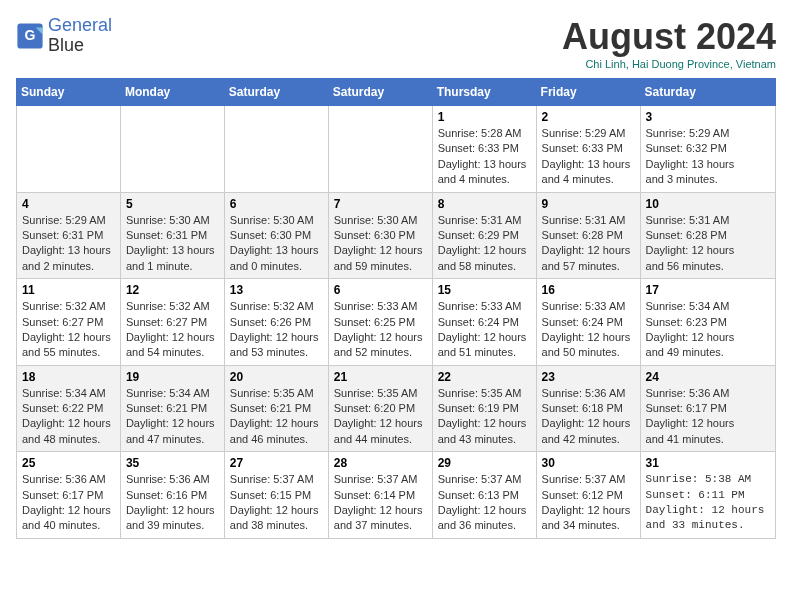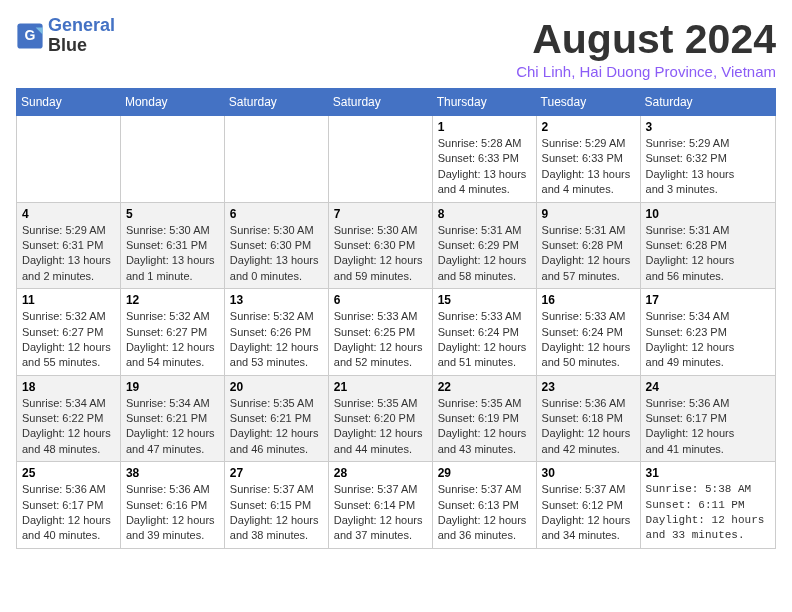--- a/index.html
+++ b/index.html
@@ -15,56 +15,56 @@
       justify-content: space-between;
       align-items: flex-start;
       margin-bottom: 8px;
     }
     .logo {
       display: flex;
       align-items: center;
     }
     .logo-text {
       font-size: 18px;
-      font-weight: bold;
+      font-weight: normal;
       color: #333;
       line-height: 1.1;
     }
     .logo-text span {
       color: #4472c4;
     }
     .logo-icon {
       width: 28px;
       height: 28px;
       margin-right: 4px;
     }
     .title-area {
       text-align: right;
     }
     .month-title {
-      font-size: 41px;
+      font-size: 36px;
       font-weight: bold;
       color: #333;
     }
     .location-title {
-      font-size: 15px;
-      color: #8b5cf6;
+      font-size: 11px;
+      color: #0f766e;
     }
     .calendar-table {
       width: 100%;
       border-collapse: collapse;
       font-size: 11px;
     }
     .calendar-table th {
       background-color: #4472c4;
       color: #fff;
       padding: 6px 4px;
       text-align: left;
       font-size: 12px;
-      font-weight: normal;
+      font-weight: bold;
       border: 1px solid #4472c4;
     }
     .calendar-table td {
       border: 1px solid #ccc;
       padding: 4px 5px;
       vertical-align: top;
       height: 80px;
       background: #fff;
     }
     .calendar-table tr:nth-child(even) td {
@@ -106,21 +106,21 @@
 </div>
 
 <table class="calendar-table">
   <thead>
     <tr id="header-row">
         <th>Sunday</th>
         <th>Monday</th>
         <th>Saturday</th>
         <th>Saturday</th>
         <th>Thursday</th>
-        <th>Tuesday</th>
+        <th>Friday</th>
         <th>Saturday</th>
       </tr>
   </thead>
   <tbody id="calendar-body">
       <tr>
         <td class="empty-cell"></td>
         <td class="empty-cell"></td>
         <td class="empty-cell"></td>
         <td class="empty-cell"></td>
         <td>
@@ -300,21 +300,21 @@
       </tr>
       <tr>
         <td>
           <span class="day-number">25</span>
           <div class="day-info" style="white-space: pre-line;">Sunrise: 5:36 AM
 Sunset: 6:17 PM
 Daylight: 12 hours
 and 40 minutes.</div>
         </td>
         <td>
-          <span class="day-number">38</span>
+          <span class="day-number">35</span>
           <div class="day-info" style="white-space: pre-line;">Sunrise: 5:36 AM
 Sunset: 6:16 PM
 Daylight: 12 hours
 and 39 minutes.</div>
         </td>
         <td>
           <span class="day-number">27</span>
           <div class="day-info" style="white-space: pre-line;">Sunrise: 5:37 AM
 Sunset: 6:15 PM
 Daylight: 12 hours

